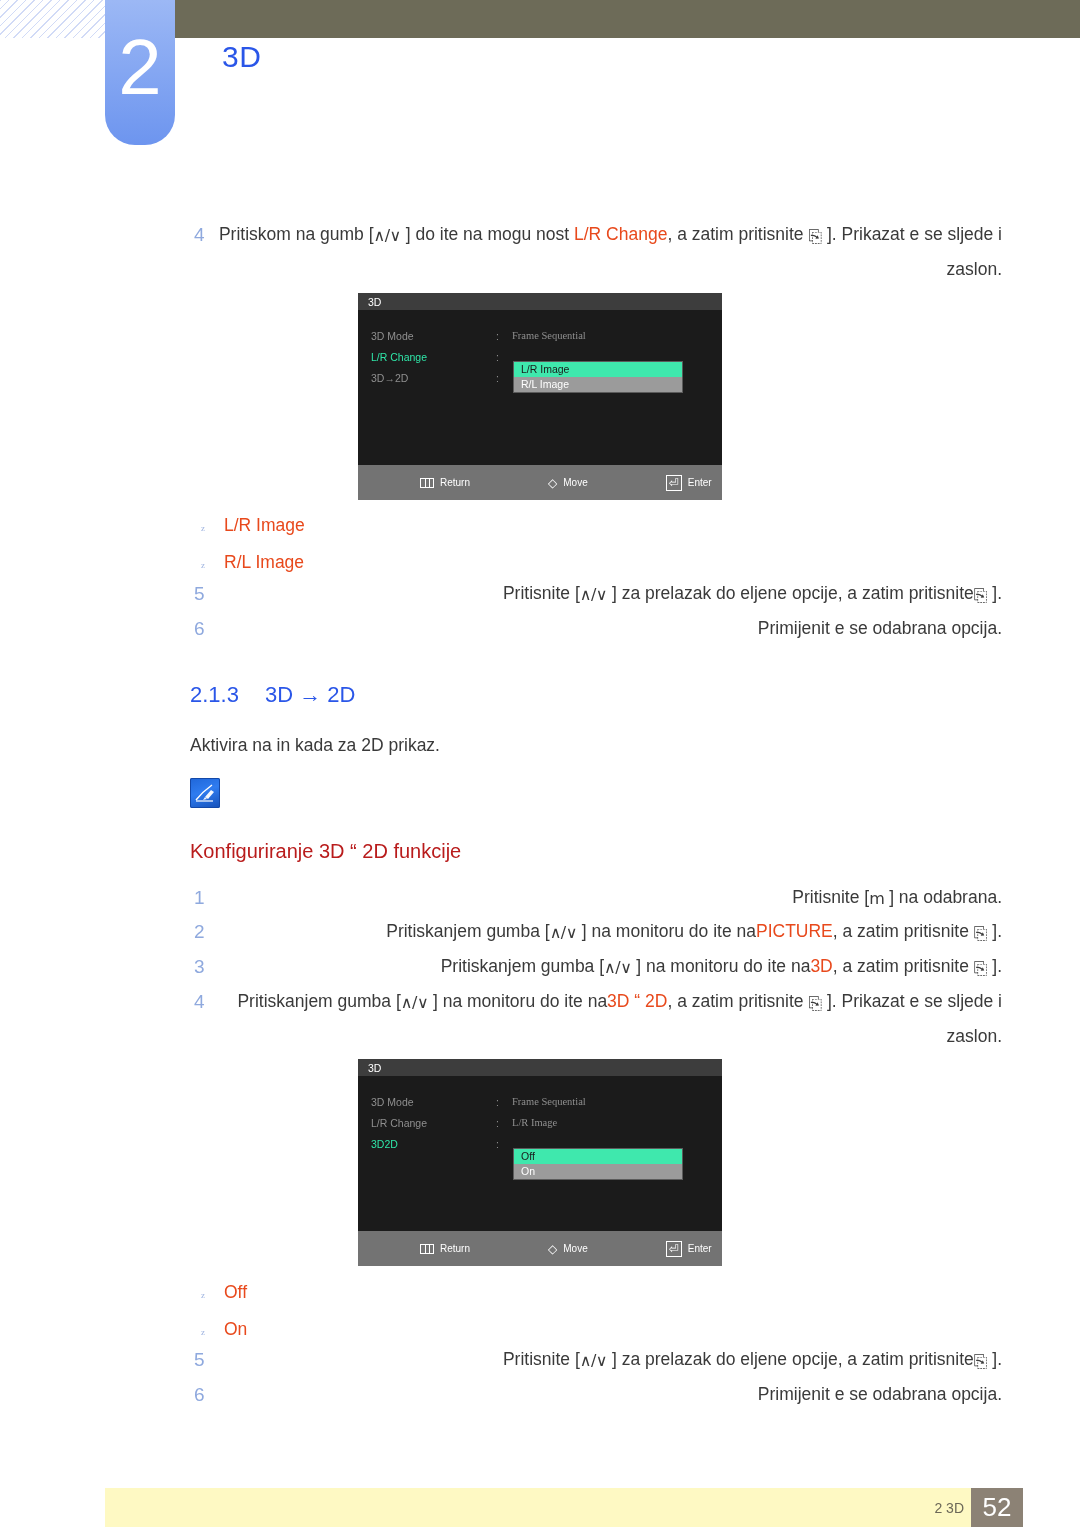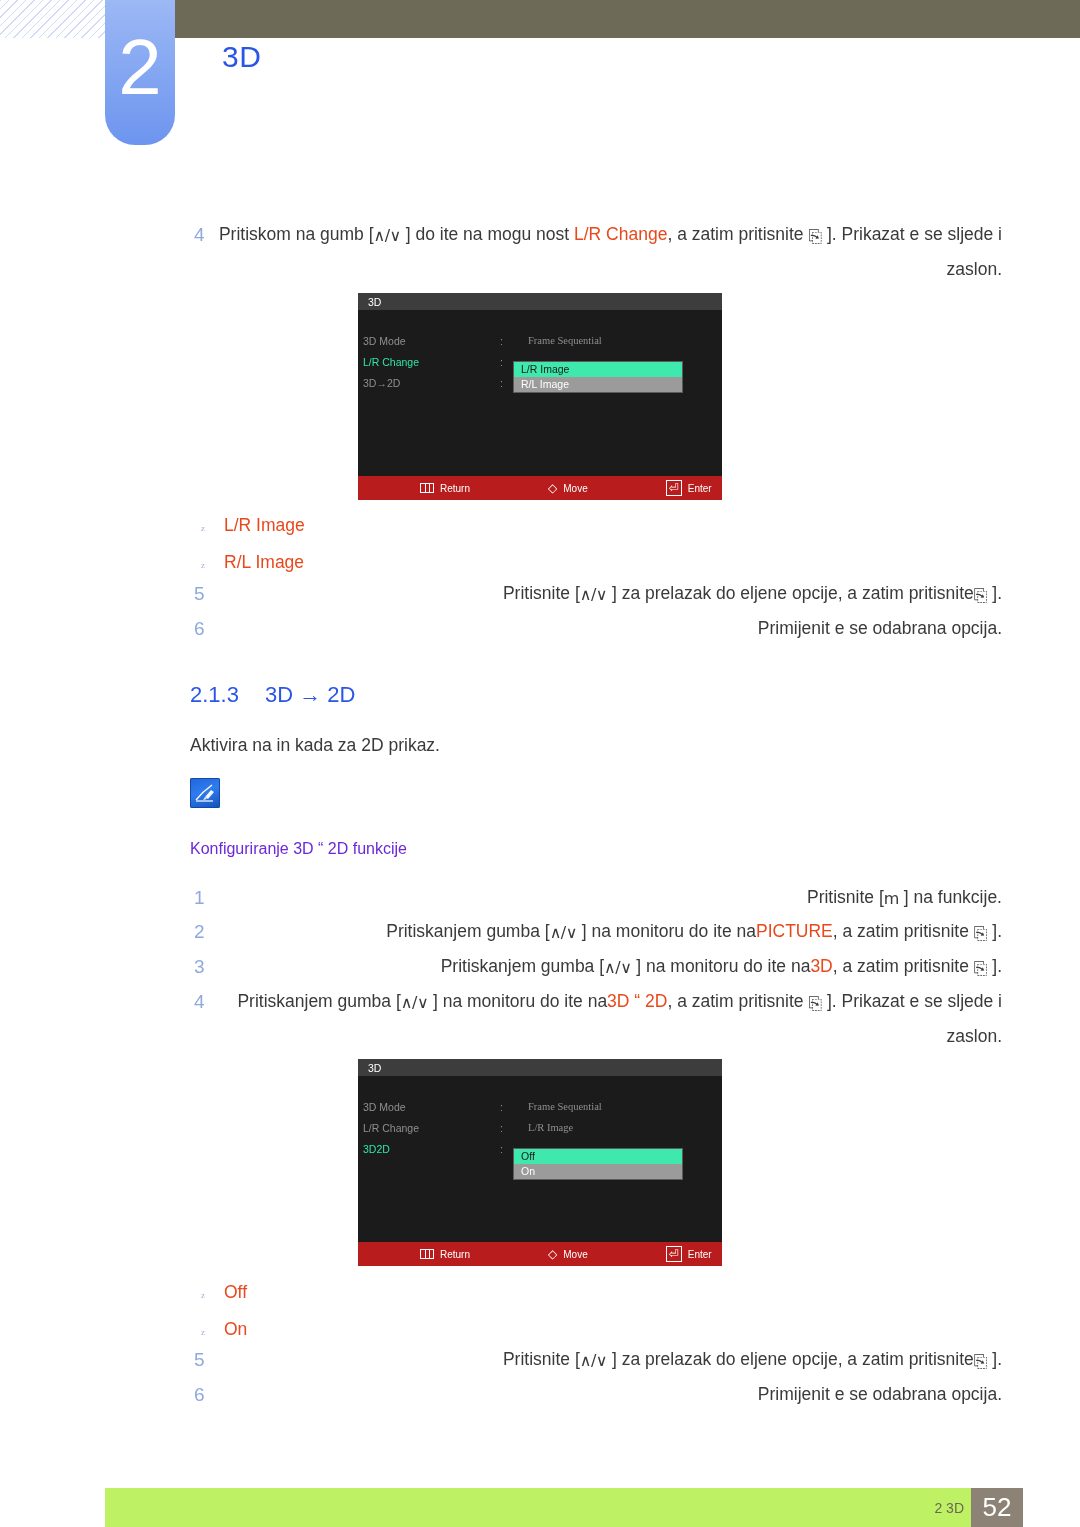--- a/index.html
+++ b/index.html
@@ -84,21 +84,21 @@
     padding-top:3px;
   }
   .bullet .blabel { color:#e8491c; font-size:17.5px; }
 
   
   .sec-head {
     font-size:22px; color:#2a56e8;
     display:flex; gap:26px;text-align:center;
   }
   .sub-head {
-    font-size:16px; color:#6d28d9;
+    font-size:20px; color:#b91c1c;
   }
 
   
   .note { display:flex; align-items:flex-start; gap:18px; }
   .note-icon {
     width:30px; height:30px; flex:0 0 30px;
     background:linear-gradient(160deg,#1f66d8 0%, #2f7cf0 45%, #1550b8 100%);
     position:relative; border-radius:2px;
     box-shadow:inset 0 0 0 1px #1348a8;
   }
@@ -114,57 +114,57 @@
     color:#d6d6d6;
     font-family:"Liberation Sans", sans-serif;
   }
   .osd-titlebar {
     height:17px; background:#3d3d3d; display:flex; align-items:center;
     padding-left:10px;
   }
   .osd-title { font-size:10.5px; color:#ffffff; }
   .osd-body { position:relative; padding:20px 0 0 0; height:172px; }
   .osd-row {
-    display:flex; align-items:center; height:21px;
-    padding-left:5px; font-size:10.5px;gap:12px;
+    display:flex; align-items:flex-start; height:21px;
+    padding-left:13px; font-size:10.5px;
   }
   .osd-label { width:125px; flex:0 0 125px; color:#8f8f8f; }
   .osd-label.active { color:#2fe6a8; }
   .osd-colon { width:16px; flex:0 0 16px; color:#8f8f8f; }
   .osd-val { color:#8f8f8f;font-family:Liberation Serif, serif; }
   .osd-dd {
     position:absolute;
     width:168px;
     background:#9b9b9b;
     box-shadow:0 0 0 1px #5b5b5b;
   }
   .osd-dd div { height:15px; line-height:15px; padding-left:7px; font-size:10.5px; color:#ffffff; }
   .osd-dd .sel { background:#3fe8ad; color:#1b1b1b; }
   .osd-footer {
     position:absolute; left:0; bottom:0; width:100%;
-    height:24px; background:#b91c1c;
+    height:35px; background:#737373;
     display:flex; align-items:center; font-size:10px; color:#ffffff;
   }
   .osd-f-item { display:flex; align-items:center; gap:6px; }
   .osd-f-1 { margin-left:62px; }
   .osd-f-2 { margin-left:78px; }
   .osd-f-3 { margin-left:78px; }
   .ic-menu {
     width:14px;height:10px;border:1.4px solid #fff;display:inline-block;
     position:relative;
   }
   .ic-menu:before,.ic-menu:after{
     content:"";position:absolute;top:0;bottom:0;width:1.4px;background:#fff;
   }
   .ic-menu:before{left:3.6px;} .ic-menu:after{left:7.6px;}
 
   
   .footer-bar {
     position:absolute; left:105px; top:1488px; width:917px; height:39px;
-    background:#bef264;
+    background:#fef9c3;
   }
   .footer-txt {
     position:absolute; right:58px; top:12px;
     font-size:14px; color:#6c6858;
   }
   .footer-pg {
     position:absolute; left:866px; top:0; width:52px; height:39px;
     background:#8c8275; color:#ffffff;
     display:flex; align-items:center; justify-content:center;
     font-size:26px;
@@ -271,21 +271,21 @@
         <path d="M3 20 H20" stroke="#ffffff" stroke-width="1.2"></path>
       </svg>
     </div>
   </div>
 
   <div class="sub-head" style="position:absolute; left:190px; top:840px;">Konfiguriranje 3D  “  2D funkcije</div>
 
   <div style="position:absolute; left:182px; top:881px; width:820px;">
       <div class="step">
         <span class="num">1</span>
-        <span class="txt"><span>Pritisnite [</span><span class="kbd">m</span><span>  ] na funkcije.</span></span>
+        <span class="txt"><span>Pritisnite [</span><span class="kbd">m</span><span>  ] na odabrana.</span></span>
       </div>
       <div class="step">
         <span class="num">2</span>
         <span class="txt"><span>Pritiskanjem gumba [</span><span class="kbd">∧/∨</span><span> ] na monitoru do ite na</span><span class="rd">PICTURE</span><span>, a zatim pritisnite </span><span class="kbd-enter">⎘</span><span> ].</span></span>
       </div>
       <div class="step">
         <span class="num">3</span>
         <span class="txt"><span>Pritiskanjem gumba [</span><span class="kbd">∧/∨</span><span> ] na monitoru do ite na</span><span class="rd">3D</span><span>, a zatim pritisnite </span><span class="kbd-enter">⎘</span><span> ].</span></span>
       </div>
       <div class="step">

